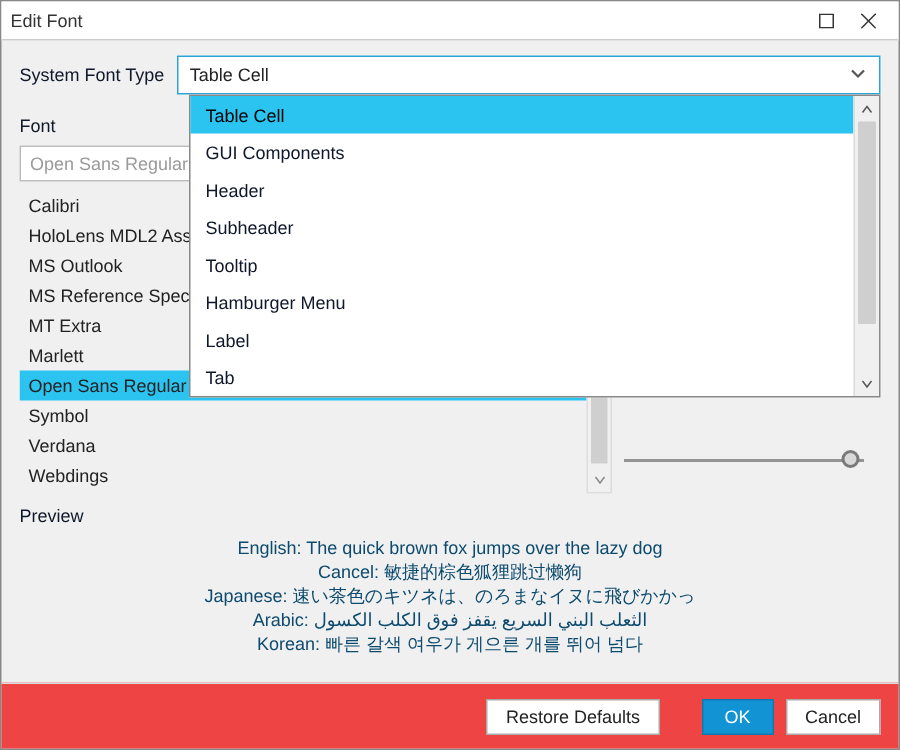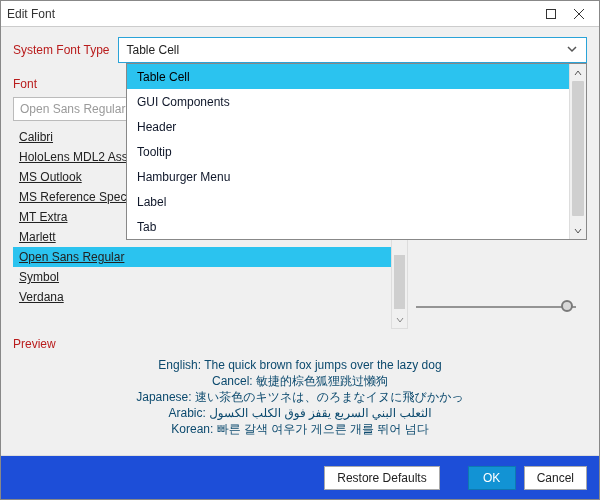--- a/index.html
+++ b/index.html
@@ -23,21 +23,21 @@
     width:28px; height:20px;
     display:flex; align-items:center; justify-content:center;
     color:#333; cursor:pointer;
   }
   .titlebar .winbtn svg { width:10px; height:10px; }
   .content { flex:1; padding:10px 12px 0 12px; position:relative; }
   .row1 {
     display:flex; align-items:center; gap:8px; margin-bottom:10px;
     position:relative;
   }
-  .label { color:#b91c1c; font-size:12px; }
+  .label { color:#0f172a; font-size:12px; }
   .combo {
     flex:1; height:26px;
     border:1px solid #2aa3d8;
     background:#fff;
     display:flex; align-items:center;
     padding:0 8px;
     cursor:pointer;
     position:relative;
   }
   .combo .val { flex:1; font-size:12px; color:#222; }
@@ -79,21 +79,20 @@
     border:1px solid #bbb; background:#fff;
     padding:0 6px; display:flex; align-items:center;
     color:#9a9a9a; font-size:12px;
     margin-bottom:6px;
   }
   .font-list-wrap {
     width:395px; height:202px;
     display:flex;
     border-top:0;
     position:relative;
-    text-decoration:underline;
   }
   .font-list {
     flex:1;
     overflow:hidden;
   }
   .font-list .fitem {
     height:20px; display:flex; align-items:center;
     padding:0 6px; font-size:12px; color:#222;
     cursor:pointer; white-space:nowrap;
   }
@@ -132,21 +131,21 @@
     background:#d8d8d8; border:2px solid #7a7a7a;
   }
   .preview-sec { margin-top:8px; }
   .preview-lbl { display:block; margin-bottom:6px; }
   .preview-lines div { font-size:12px; line-height:16px; color:#0c4a6e; white-space:nowrap; overflow:hidden;text-align:center; }
   .footer {
     height:44px;
     display:flex; align-items:center; justify-content:flex-end;
     gap:8px; padding:0 12px;
     border-top:1px solid #ddd;
-    background:#1d4ed8;
+    background:#ef4444;
   }
   .btn {
     height:24px; min-width:60px;
     border:1px solid #aaa; background:#fff;
     display:flex; align-items:center; justify-content:center;
     font-size:12px; padding:0 12px; cursor:pointer;
   }
   .btn.primary {
     background:#1293d4; color:#fff; border:1px solid #0e79b0;
     min-width:48px;
@@ -184,20 +183,21 @@
               <polyline points="2,4 6,8 10,4" fill="none" stroke="currentColor" stroke-width="1.5"></polyline>
             </svg>
         </span>
       </div>
 
       <div class="dropdown">
         <div class="dropdown-items" id="dd-items">
             <div class="ditem sel">Table Cell</div>
             <div class="ditem">GUI Components</div>
             <div class="ditem">Header</div>
+            <div class="ditem">Subheader</div>
             <div class="ditem">Tooltip</div>
             <div class="ditem">Hamburger Menu</div>
             <div class="ditem">Label</div>
             <div class="ditem">Tab</div>
           </div>
         <div class="dd-scroll">
           <div class="arrow">
             <svg width="10" height="10" viewBox="0 0 10 10">
                 <polyline points="2,7 5,3 8,7" fill="none" stroke="currentColor"></polyline>
               </svg>
@@ -223,20 +223,21 @@
         <div class="font-list" id="font-list">
             <div class="fitem">Calibri</div>
             <div class="fitem">HoloLens MDL2 Assets</div>
             <div class="fitem">MS Outlook</div>
             <div class="fitem">MS Reference Specialty</div>
             <div class="fitem">MT Extra</div>
             <div class="fitem">Marlett</div>
             <div class="fitem sel">Open Sans Regular</div>
             <div class="fitem">Symbol</div>
             <div class="fitem">Verdana</div>
+            <div class="fitem">Webdings</div>
           </div>
         <div class="fl-scroll">
           <div class="arrow">
             <svg width="10" height="10" viewBox="0 0 10 10">
                 <polyline points="2,7 5,3 8,7" fill="none" stroke="currentColor"></polyline>
               </svg>
           </div>
           <div class="track">
             <div class="thumb"></div>
           </div>

